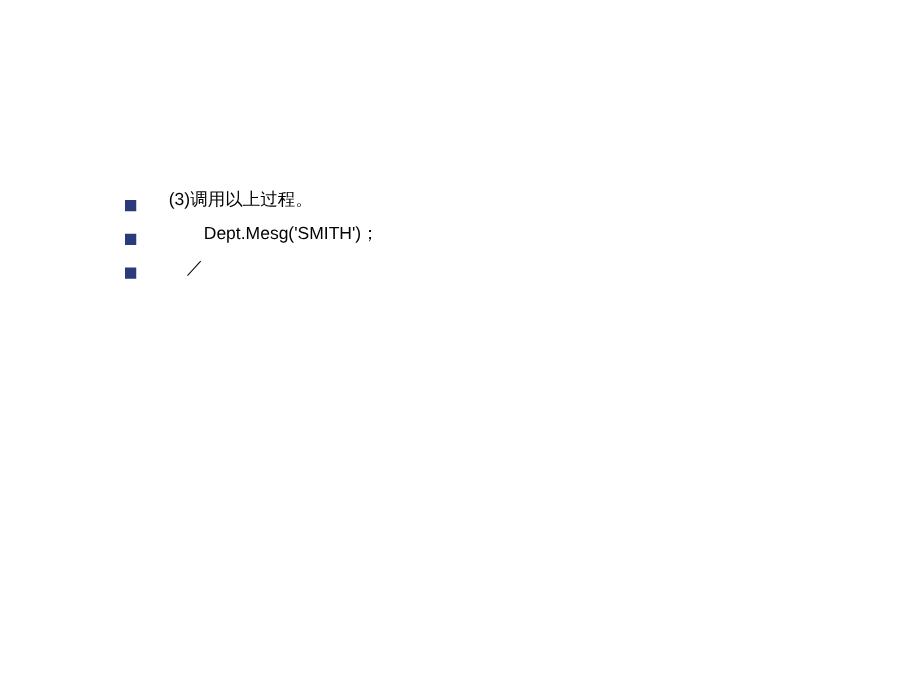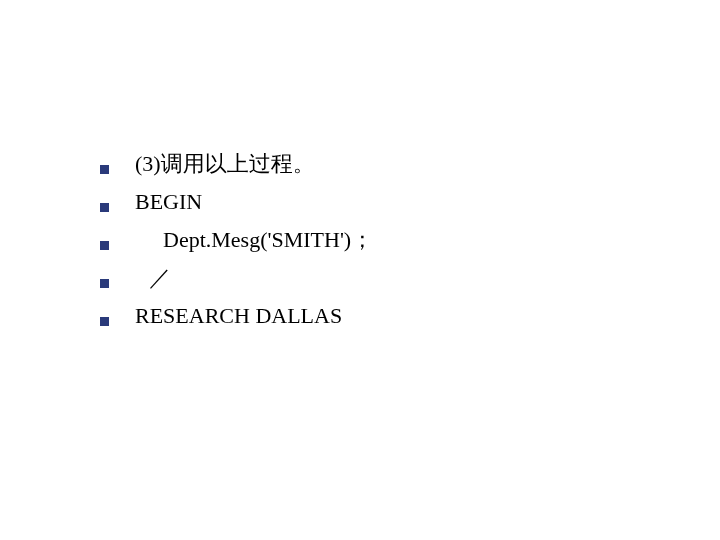--- a/index.html
+++ b/index.html
@@ -13,26 +13,25 @@
       background: #ffffff;
       font-family: Arial, "Microsoft YaHei", SimSun, sans-serif;
       padding-top: 148px;
       padding-left: 100px;
     }
     .bullet-list {
       list-style: none;
     }
     .bullet-item {
       display: flex;
-      align-items: center;
+      align-items: flex-end;
       margin-bottom: 6px;
-      font-size: 22px;
+      font-size: 14px;
       line-height: 1.45;
       color: #000000;
-      font-family: Liberation Serif, serif;
     }
     .bullet-marker {
       width: 9px;
       height: 9px;
       background: #2a3a7a;
       margin-right: 26px;
       margin-top: 12px;
       flex-shrink: 0;
     }
     .bullet-text {
@@ -48,27 +47,19 @@
 </head>
 <body>
 
 <ul class="bullet-list">
   <li class="bullet-item">
     <span class="bullet-marker"></span>
     <span class="bullet-text">(3)调用以上过程。</span>
   </li>
   <li class="bullet-item">
     <span class="bullet-marker"></span>
-    <span class="bullet-text">BEGIN</span>
-  </li>
-  <li class="bullet-item">
-    <span class="bullet-marker"></span>
     <span class="bullet-text indent">Dept.Mesg('SMITH')；</span>
   </li>
   <li class="bullet-item">
     <span class="bullet-marker"></span>
     <span class="bullet-text indent-small">／</span>
   </li>
-  <li class="bullet-item">
-    <span class="bullet-marker"></span>
-    <span class="bullet-text">RESEARCH DALLAS</span>
-  </li>
 </ul>
 
 </body></html>

